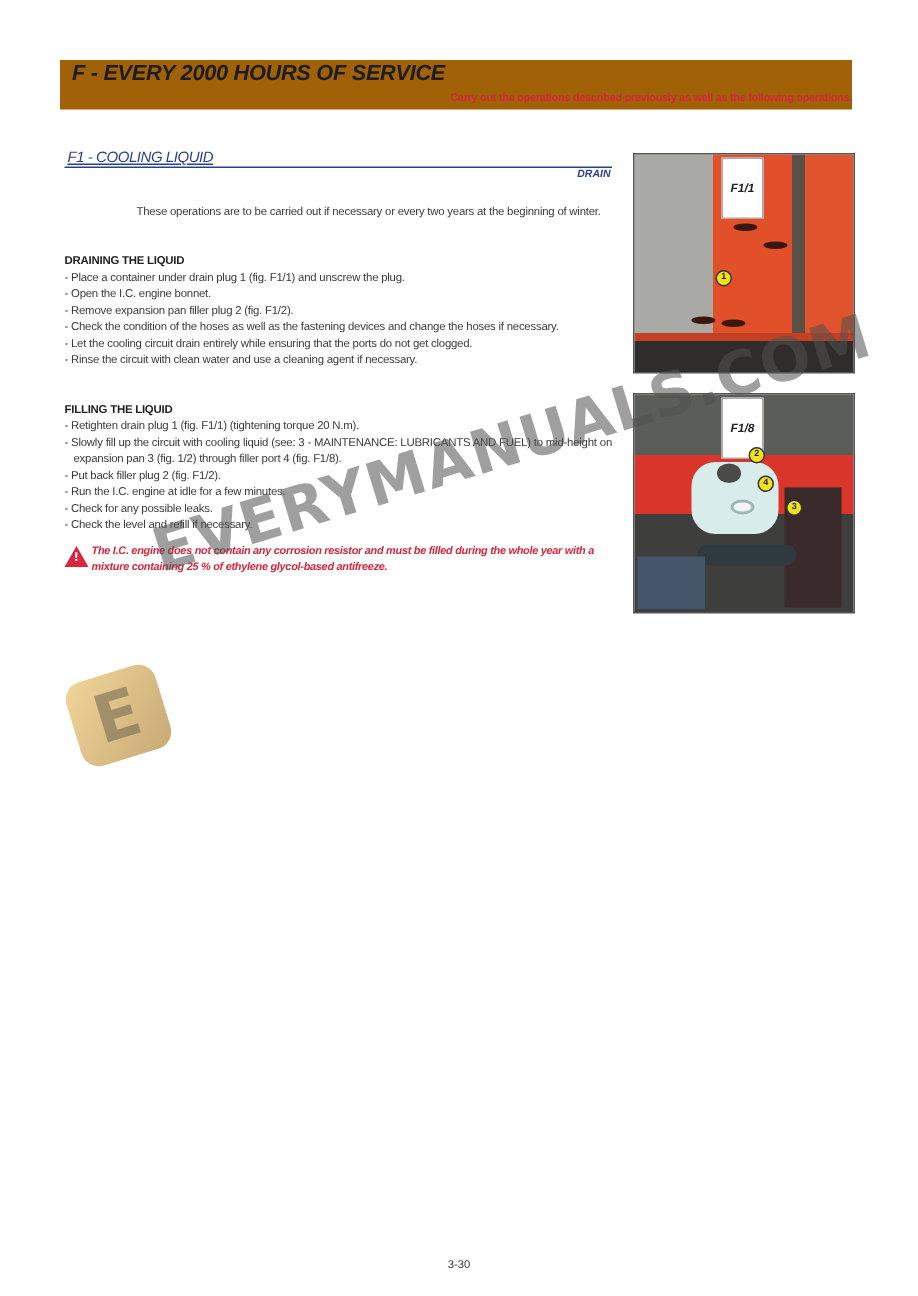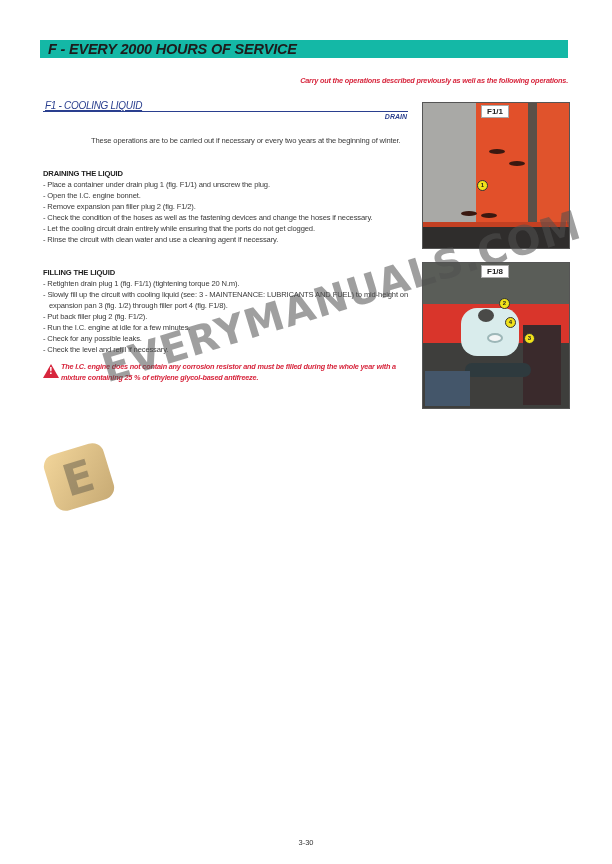--- a/index.html
+++ b/index.html
@@ -1,22 +1,22 @@
 <!DOCTYPE html>
 <html><head>
   <meta charset="utf-8">
   <style>
     html, body { margin: 0; padding: 0; background: #ffffff; }
     body { width: 612px; height: 864px; position: relative; overflow: hidden;
            font-family: "Liberation Sans", "DejaVu Sans", sans-serif; color: #2b2b2b; }
-    .header-band { position: absolute; left: 40px; top: 40px; width: 528px; height: 18px;
-                   background: #14b8a6; }
+    .header-band { position: absolute; left: 40px; top: 40px; width: 528px; height: 33px;
+                   background: #a16207; }
     .header-title { position: absolute; left: 8px; top: 1px; font-size: 14.5px; font-weight: bold;
                     font-style: italic; color: #1d1d1d; letter-spacing: -0.2px; white-space: nowrap; }
-    .subhead-note { position: absolute; right: 44px; top: 76px; font-size: 7.3px; font-style: italic;
+    .subhead-note { position: absolute; right: 44px; top: 60px; font-size: 7.3px; 
                     font-weight: bold; color: #d7263d; white-space: nowrap; letter-spacing: -0.2px; margin-left: 31px; }
     .section-title { position: absolute; left: 45px; top: 100px; font-size: 10px; font-weight: normal;
                      font-style: italic; color: #2a3f8f; text-decoration: underline; letter-spacing: -0.3px; white-space: nowrap; }
     .section-rule { position: absolute; left: 43px; top: 111px; width: 365px; height: 1px; background: #2a3f8f; }
     .section-tag { position: absolute; right: 205px; top: 113px; font-size: 7px; font-weight: bold;
                    font-style: italic; color: #2a3f8f; }
     .body-text { position: absolute; left: 43px; width: 365px; font-size: 7.6px; line-height: 11px;
                  color: #3a3a3a; letter-spacing: -0.15px; }
     .body-text p { margin: 0; }
     .subheading { font-weight: bold; color: #222; margin: 0; }
@@ -44,21 +44,21 @@
     .photo-2 .cap { position: absolute; left: 55px; top: 46px; width: 16px; height: 13px;
                     border-radius: 50%; background: #4a4a48; }
     .photo-2 .port { position: absolute; left: 64px; top: 70px; width: 12px; height: 6px;
                      border-radius: 50%; background: #f3f6f6; border: 2px solid #9db7b8; }
     .photo-2 .block { position: absolute; right: 8px; top: 62px; width: 38px; height: 80px;
                       background: #3a2a2c; }
     .photo-2 .hose { position: absolute; left: 42px; top: 100px; width: 66px; height: 14px;
                      border-radius: 7px; background: #2e3a3e; }
     .photo-2 .motor { position: absolute; left: 2px; top: 108px; width: 45px; height: 35px; background: #44566a; }
     .fig-label { position: absolute; left: 58px; top: 2px; background: #fff; color: #222;
-                 font-size: 8px; font-weight: bold; padding: 1px 5px; border: 1px solid #aaa; }
+                 font-size: 8px; font-weight: bold; padding: 15px 5px; border: 1px solid #aaa; font-style: italic; }
     .callout { position: absolute; width: 9px; height: 9px; border-radius: 50%; background: #f2e21a;
                border: 1px solid #333; font-size: 6px; font-weight: bold; color: #222; text-align: center;
                line-height: 9px; }
     .watermark { position: absolute; left: 110px; top: 345px; transform: rotate(-17deg);
                  transform-origin: left bottom; font-size: 40px; font-weight: bold; color: rgba(80,80,80,0.55);
                  letter-spacing: 1px; white-space: nowrap; font-family: "DejaVu Sans", sans-serif; }
     .watermark-logo { position: absolute; left: 48px; top: 448px; width: 62px; height: 58px;
                       border-radius: 12px; transform: rotate(-17deg);
                       background: linear-gradient(135deg, #f2d59a, #c7aa74); }
     .watermark-logo span { position: absolute; left: 15px; top: 4px; font-size: 44px; font-weight: bold;

